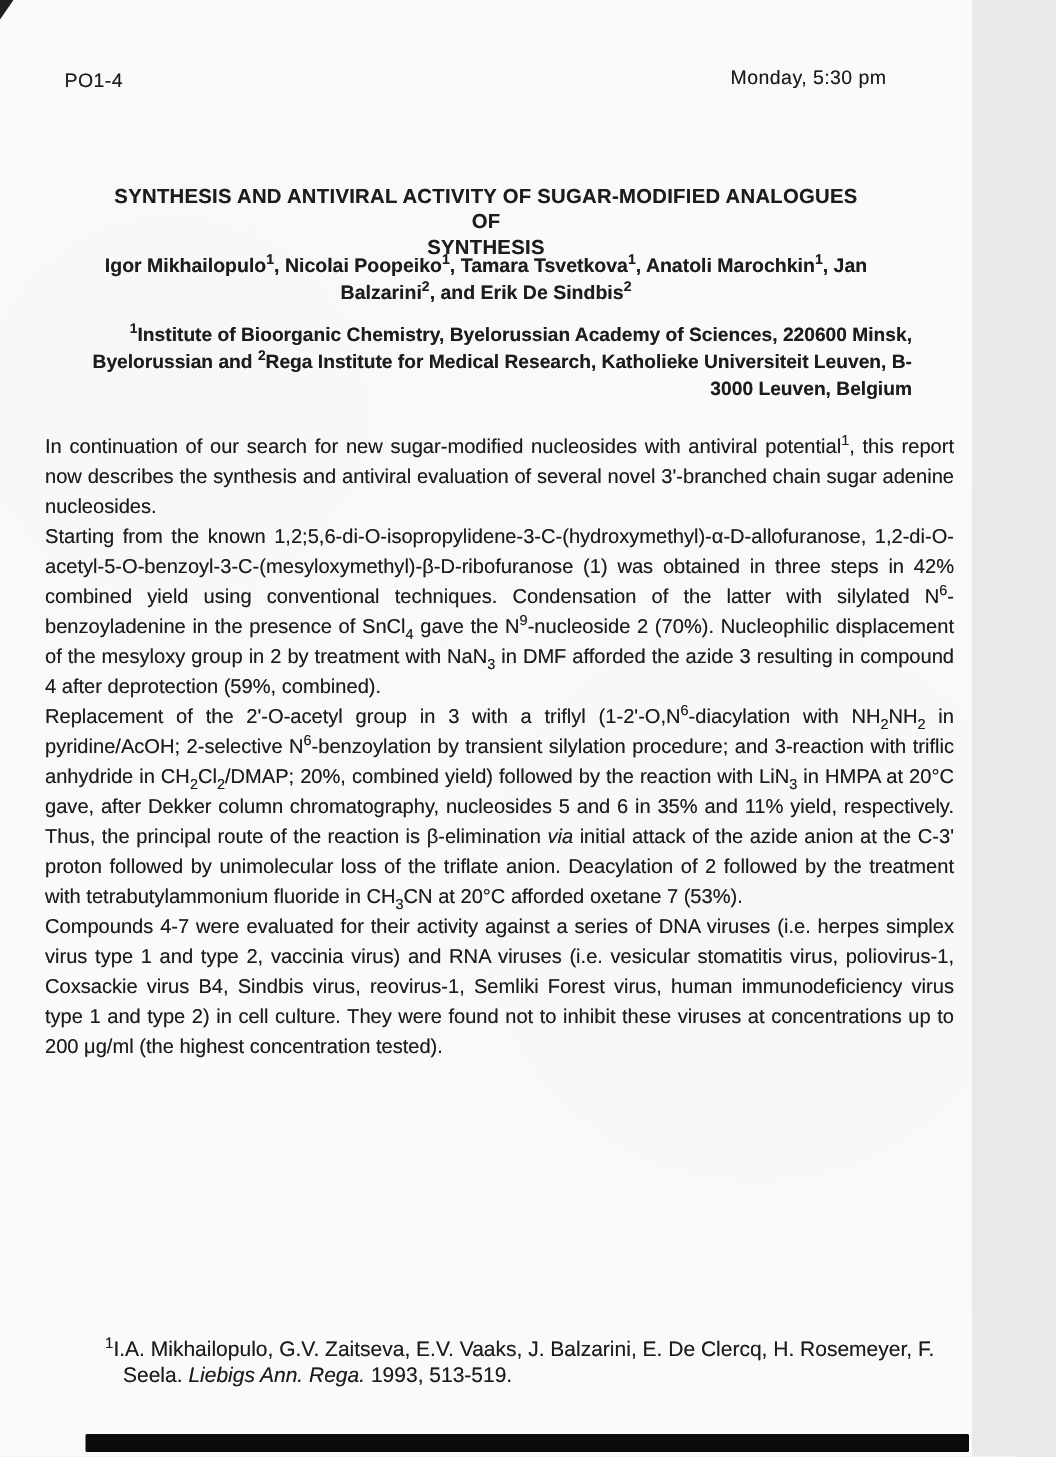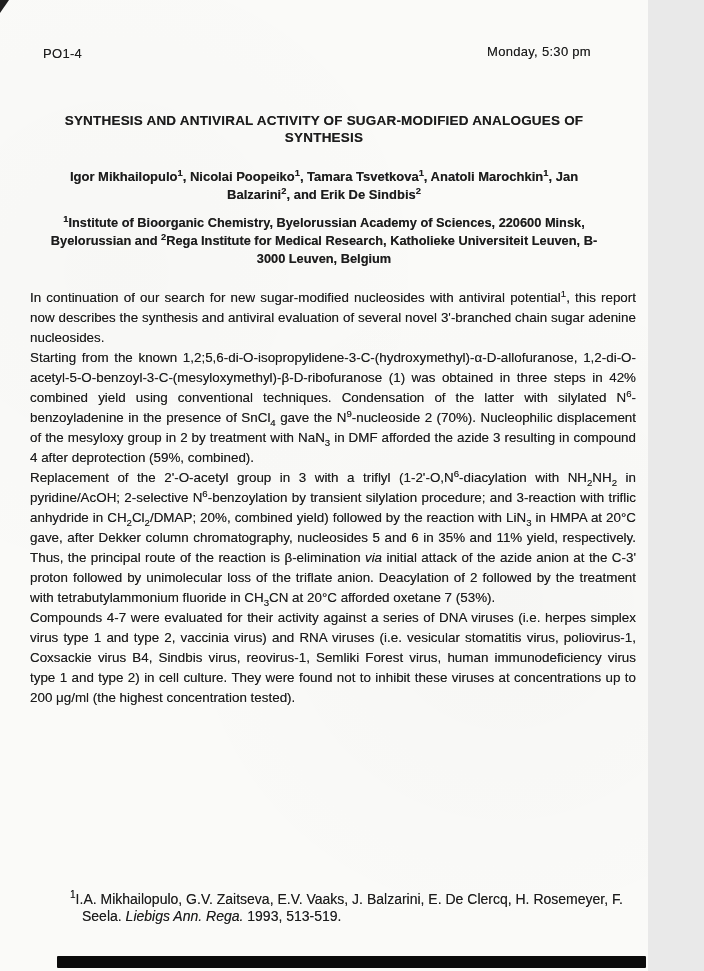--- a/index.html
+++ b/index.html
@@ -11,41 +11,41 @@
       radial-gradient(circle at 78% 62%, rgba(0,0,0,0.016), transparent 45%),
       #fafaf8;
     font-family:"Liberation Sans","DejaVu Sans",sans-serif;
     color:#1c1c1c;
     text-shadow:0 0 .4px rgba(20,20,20,.55);
   }
   .hdr-left{position:absolute;left:43px;top:46px;font-size:13px;letter-spacing:.3px;}
   .hdr-right{position:absolute;right:57px;top:44px;font-size:13px;letter-spacing:.3px;text-align:right;}
   .title{position:absolute;left:60px;right:60px;top:112px;text-align:center;font-weight:bold;font-size:13.5px;line-height:17px;letter-spacing:.2px;}
   .authors{position:absolute;left:50px;right:50px;top:168px;text-align:center;font-weight:bold;font-size:13px;line-height:18px;}
-  .affiliation{position:absolute;left:40px;right:40px;top:214px;text-align:center;font-weight:bold;font-size:12.8px;line-height:18px;}
+  .affiliation{position:absolute;left:40px;right:40px;top:214px;text-align:right;font-weight:bold;font-size:12.8px;line-height:18px;}
   .abstract{position:absolute;left:30px;top:288px;width:606px;font-size:13.4px;line-height:20px;text-align:justify;hyphens:auto;}
   .abstract p{margin:0;}
   .footnote{position:absolute;left:70px;top:891px;width:580px;font-size:14px;line-height:17px;padding-left:12px;text-indent:-12px;}
   sup{font-size:.72em;line-height:0;}
   sub{font-size:.72em;line-height:0;}
   .it{font-style:italic;}
   .corner-mark{position:absolute;left:0;top:0;width:9px;height:13px;background:#1f1f1f;clip-path:polygon(0 0,100% 0,0 100%);}
   .scan-bar{position:absolute;left:57px;top:956px;width:589px;height:12px;background:#0b0b0b;border-radius:1px;}
 </style>
 </head>
 <body>
 
 <div class="page">
 
   <div class="corner-mark"></div>
 
   <div class="hdr-left">PO1-4</div>
   <div class="hdr-right">Monday, 5:30 pm</div>
 
-  <h1 class="title" style="margin:0;"><span>SYNTHESIS AND ANTIVIRAL ACTIVITY OF SUGAR-MODIFIED ANALOGUES OF</span><br><span>SYNTHESIS</span></h1>
+  <h1 class="title" style="margin:10px;"><span>SYNTHESIS AND ANTIVIRAL ACTIVITY OF SUGAR-MODIFIED ANALOGUES OF</span><br><span>SYNTHESIS</span></h1>
 
   <div class="authors"><span>Igor Mikhailopulo</span><sup>1</sup><span>, Nicolai Poopeiko</span><sup>1</sup><span>, Tamara Tsvetkova</span><sup>1</sup><span>, Anatoli Marochkin</span><sup>1</sup><span>, Jan</span><br><span>Balzarini</span><sup>2</sup><span>, and Erik De Sindbis</span><sup>2</sup></div>
 
   <div class="affiliation"><sup>1</sup><span>Institute of Bioorganic Chemistry, Byelorussian Academy of Sciences, 220600 Minsk,</span><br><span>Byelorussian and </span><sup>2</sup><span>Rega Institute for Medical Research, Katholieke Universiteit Leuven, B-</span><br><span>3000 Leuven, Belgium</span></div>
 
   <main class="abstract">
     <p><span>In continuation of our search for new sugar-modified nucleosides with antiviral potential</span><sup>1</sup><span>, this report now describes the synthesis and antiviral evaluation of several novel 3'-branched chain sugar adenine nucleosides.</span></p>
     <p><span>Starting from the known 1,2;5,6-di-O-isopropylidene-3-C-(hydroxymethyl)-α-D-allofuranose, 1,2-di-O-acetyl-5-O-benzoyl-3-C-(mesyloxymethyl)-β-D-ribofuranose (1) was obtained in three steps in 42% combined yield using conventional techniques. Condensation of the latter with silylated N</span><sup>6</sup><span>-benzoyladenine in the presence of SnCl</span><sub>4</sub><span> gave the N</span><sup>9</sup><span>-nucleoside 2 (70%). Nucleophilic displacement of the mesyloxy group in 2 by treatment with NaN</span><sub>3</sub><span> in DMF afforded the azide 3 resulting in compound 4 after deprotection (59%, combined).</span></p>
     <p><span>Replacement of the 2'-O-acetyl group in 3 with a triflyl (1-2'-O,N</span><sup>6</sup><span>-diacylation with NH</span><sub>2</sub><span>NH</span><sub>2</sub><span> in pyridine/AcOH; 2-selective N</span><sup>6</sup><span>-benzoylation by transient silylation procedure; and 3-reaction with triflic anhydride in CH</span><sub>2</sub><span>Cl</span><sub>2</sub><span>/DMAP; 20%, combined yield) followed by the reaction with LiN</span><sub>3</sub><span> in HMPA at 20°C gave, after Dekker column chromatography, nucleosides 5 and 6 in 35% and 11% yield, respectively. Thus, the principal route of the reaction is β-elimination </span><span class="it">via</span><span> initial attack of the azide anion at the C-3' proton followed by unimolecular loss of the triflate anion. Deacylation of 2 followed by the treatment with tetrabutylammonium fluoride in CH</span><sub>3</sub><span>CN at 20°C afforded oxetane 7 (53%).</span></p>
     <p><span>Compounds 4-7 were evaluated for their activity against a series of DNA viruses (i.e. herpes simplex virus type 1 and type 2, vaccinia virus) and RNA viruses (i.e. vesicular stomatitis virus, poliovirus-1, Coxsackie virus B4, Sindbis virus, reovirus-1, Semliki Forest virus, human immunodeficiency virus type 1 and type 2) in cell culture. They were found not to inhibit these viruses at concentrations up to 200 μg/ml (the highest concentration tested).</span></p>

